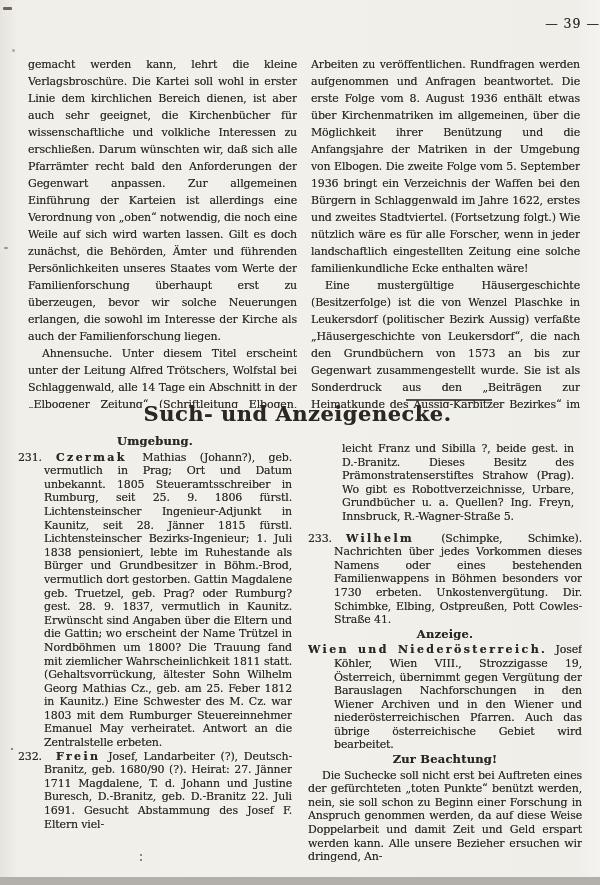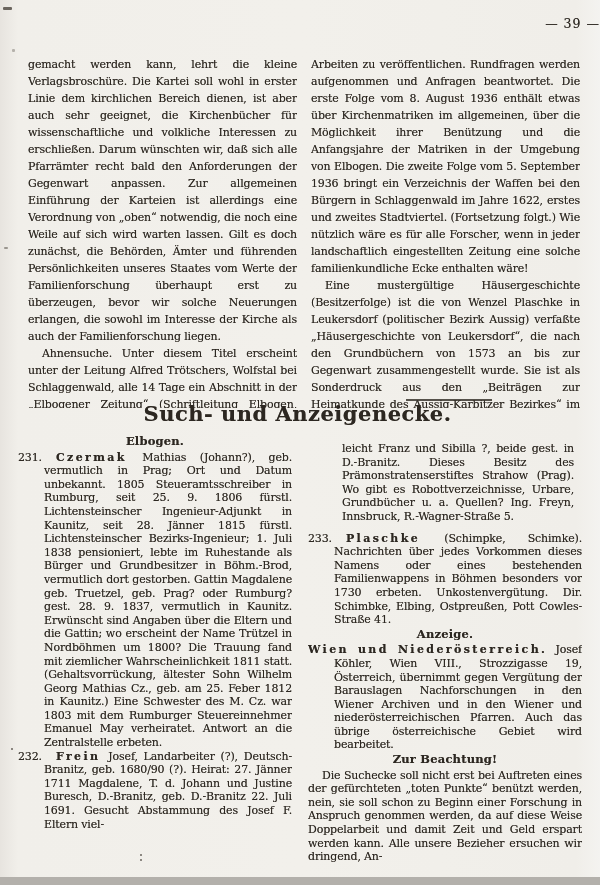--- a/index.html
+++ b/index.html
@@ -59,27 +59,27 @@
       <p class="follow"><span class="lead">Eine mustergültige Häusergeschichte (Besitzerfolge)</span><span> ist die von Wenzel Plaschke in Leukersdorf (politischer Bezirk Aussig) verfaßte „Häusergeschichte von Leukersdorf“, die nach den Grundbüchern von 1573 an bis zur Gegenwart zusammengestellt wurde. Sie ist als Sonderdruck aus den „Beiträgen zur Heimatkunde des Aussig-Karbitzer Bezirkes“ im Verlag der Arbeitsgemeinschaft für Heimatforschung in Aussig, Große Wallstr. 9, zum Preise von Kč 4.— erschienen.</span><span class="sig">Umlauft.</span></p>
     </div>
   </div>
 
   <div class="short-rule"></div>
 
   <h1 class="main-heading">Such- und Anzeigenecke.</h1>
 
   <div class="bottom-cols">
     <div class="colb">
-      <div class="sub-heading">Elbogen.</div>
+      <div class="sub-heading">Umgebung.</div>
       <div class="entry"><span class="num">231.</span><span class="sperr">Czermak</span><span> Mathias (Johann?), geb. vermutlich in Prag; Ort und Datum unbekannt. 1805 Steueramtsschreiber in Rumburg, seit 25. 9. 1806 fürstl. Lichtensteinscher Ingenieur-Adjunkt in Kaunitz, seit 28. Jänner 1815 fürstl. Lichtensteinscher Bezirks-Ingenieur; 1. Juli 1838 pensioniert, lebte im Ruhestande als Bürger und Grundbesitzer in Böhm.-Brod, vermutlich dort gestorben. Gattin Magdalene geb. Truetzel, geb. Prag? oder Rumburg? gest. 28. 9. 1837, vermutlich in Kaunitz. Erwünscht sind Angaben über die Eltern und die Gattin; wo erscheint der Name Trützel in Nordböhmen um 1800? Die Trauung fand mit ziemlicher Wahrscheinlichkeit 1811 statt. (Gehaltsvorrückung, ältester Sohn Wilhelm Georg Mathias Cz., geb. am 25. Feber 1812 in Kaunitz.) Eine Schwester des M. Cz. war 1803 mit dem Rumburger Steuereinnehmer Emanuel May verheiratet. Antwort an die Zentralstelle erbeten.</span></div>
       <div class="entry"><span class="num">232.</span><span class="sperr">Frein</span><span> Josef, Landarbeiter (?), Deutsch-Branitz, geb. 1680/90 (?). Heirat: 27. Jänner 1711 Magdalene, T. d. Johann und Justine Buresch, D.-Branitz, geb. D.-Branitz 22. Juli 1691. Gesucht Abstammung des Josef F. Eltern viel-</span></div>
     </div>
     <div class="colb">
       <p class="carry">leicht Franz und Sibilla ?, beide gest. in D.-Branitz. Dieses Besitz des Prämonstratenserstiftes Strahow (Prag). Wo gibt es Robottverzeichnisse, Urbare, Grundbücher u. a. Quellen? Ing. Freyn, Innsbruck, R.-Wagner-Straße 5.</p>
-      <div class="entry"><span class="num">233.</span><span class="sperr">Plaschke</span><span> (Schimpke, Schimke). Nachrichten über jedes Vorkommen dieses Namens oder eines bestehenden Familienwappens in Böhmen besonders vor 1730 erbeten. Unkostenvergütung. Dir. Schimbke, Elbing, Ostpreußen, Pott Cowles-Straße 41.</span></div>
+      <div class="entry"><span class="num">233.</span><span class="sperr">Wilhelm</span><span> (Schimpke, Schimke). Nachrichten über jedes Vorkommen dieses Namens oder eines bestehenden Familienwappens in Böhmen besonders vor 1730 erbeten. Unkostenvergütung. Dir. Schimbke, Elbing, Ostpreußen, Pott Cowles-Straße 41.</span></div>
       <div class="sub-heading">Anzeige.</div>
       <div class="hang"><span class="sperr">Wien und Niederösterreich.</span><span> Josef Köhler, Wien VIII., Strozzigasse 19, Österreich, übernimmt gegen Vergütung der Barauslagen Nachforschungen in den Wiener Archiven und in den Wiener und niederösterreichischen Pfarren. Auch das übrige österreichische Gebiet wird bearbeitet.</span></div>
       <div class="sub-heading">Zur Beachtung!</div>
       <p class="notice">Die Suchecke soll nicht erst bei Auftreten eines der gefürchteten „toten Punkte“ benützt werden, nein, sie soll schon zu Beginn einer Forschung in Anspruch genommen werden, da auf diese Weise Doppelarbeit und damit Zeit und Geld erspart werden kann. Alle unsere Bezieher ersuchen wir dringend, An-</p>
     </div>
   </div>
 
   <span class="speck s1"></span>
   <span class="speck s2"></span>
   <span class="speck s3"></span>

